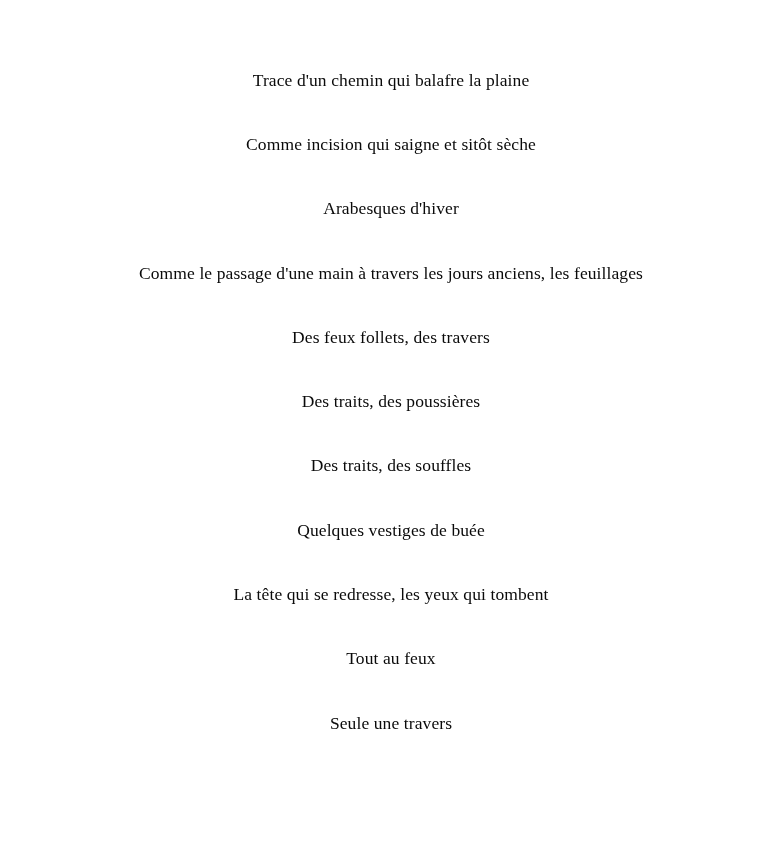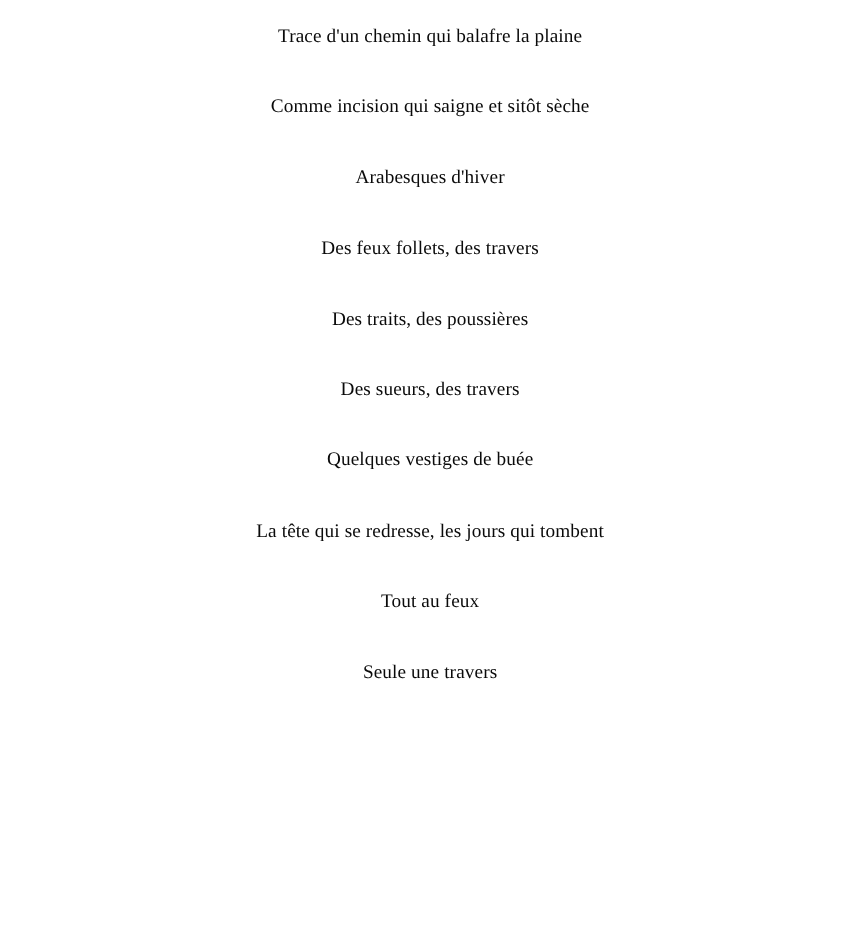--- a/index.html
+++ b/index.html
@@ -10,20 +10,21 @@
   body {
     width: 782px;
     height: 850px;
     font-family: "Liberation Serif", "DejaVu Serif", serif;
     color: #0a0a0a;
   }
   .page {
     width: 782px;
     height: 850px;
     box-sizing: border-box;
+    padding-top: 48px;
     display: flex;
     flex-direction: column;
     align-items: flex-start;
   }
   .poem {
     width: 100%;
     display: flex;
     flex-direction: column;
     align-items: center;
   }
@@ -41,21 +42,22 @@
   }
 </style>
 </head>
 <body>
 
 <div class="page">
   <div class="poem">
     <div class="line">Trace d'un chemin qui balafre la plaine</div>
     <div class="line">Comme incision qui saigne et sitôt sèche</div>
     <div class="line">Arabesques d'hiver</div>
+    <div class="line">Comme le passage d'une main à travers les jours anciens, les feuillages</div>
     <div class="line">Des feux follets, des travers</div>
     <div class="line">Des traits, des poussières</div>
-    <div class="line">Des sueurs, des travers</div>
+    <div class="line">Des traits, des souffles</div>
     <div class="line">Quelques vestiges de buée</div>
-    <div class="line">La tête qui se redresse, les jours qui tombent</div>
+    <div class="line">La tête qui se redresse, les yeux qui tombent</div>
     <div class="line">Tout au feux</div>
     <div class="line">Seule une travers</div>
   </div>
 </div>
 
 </body></html>

